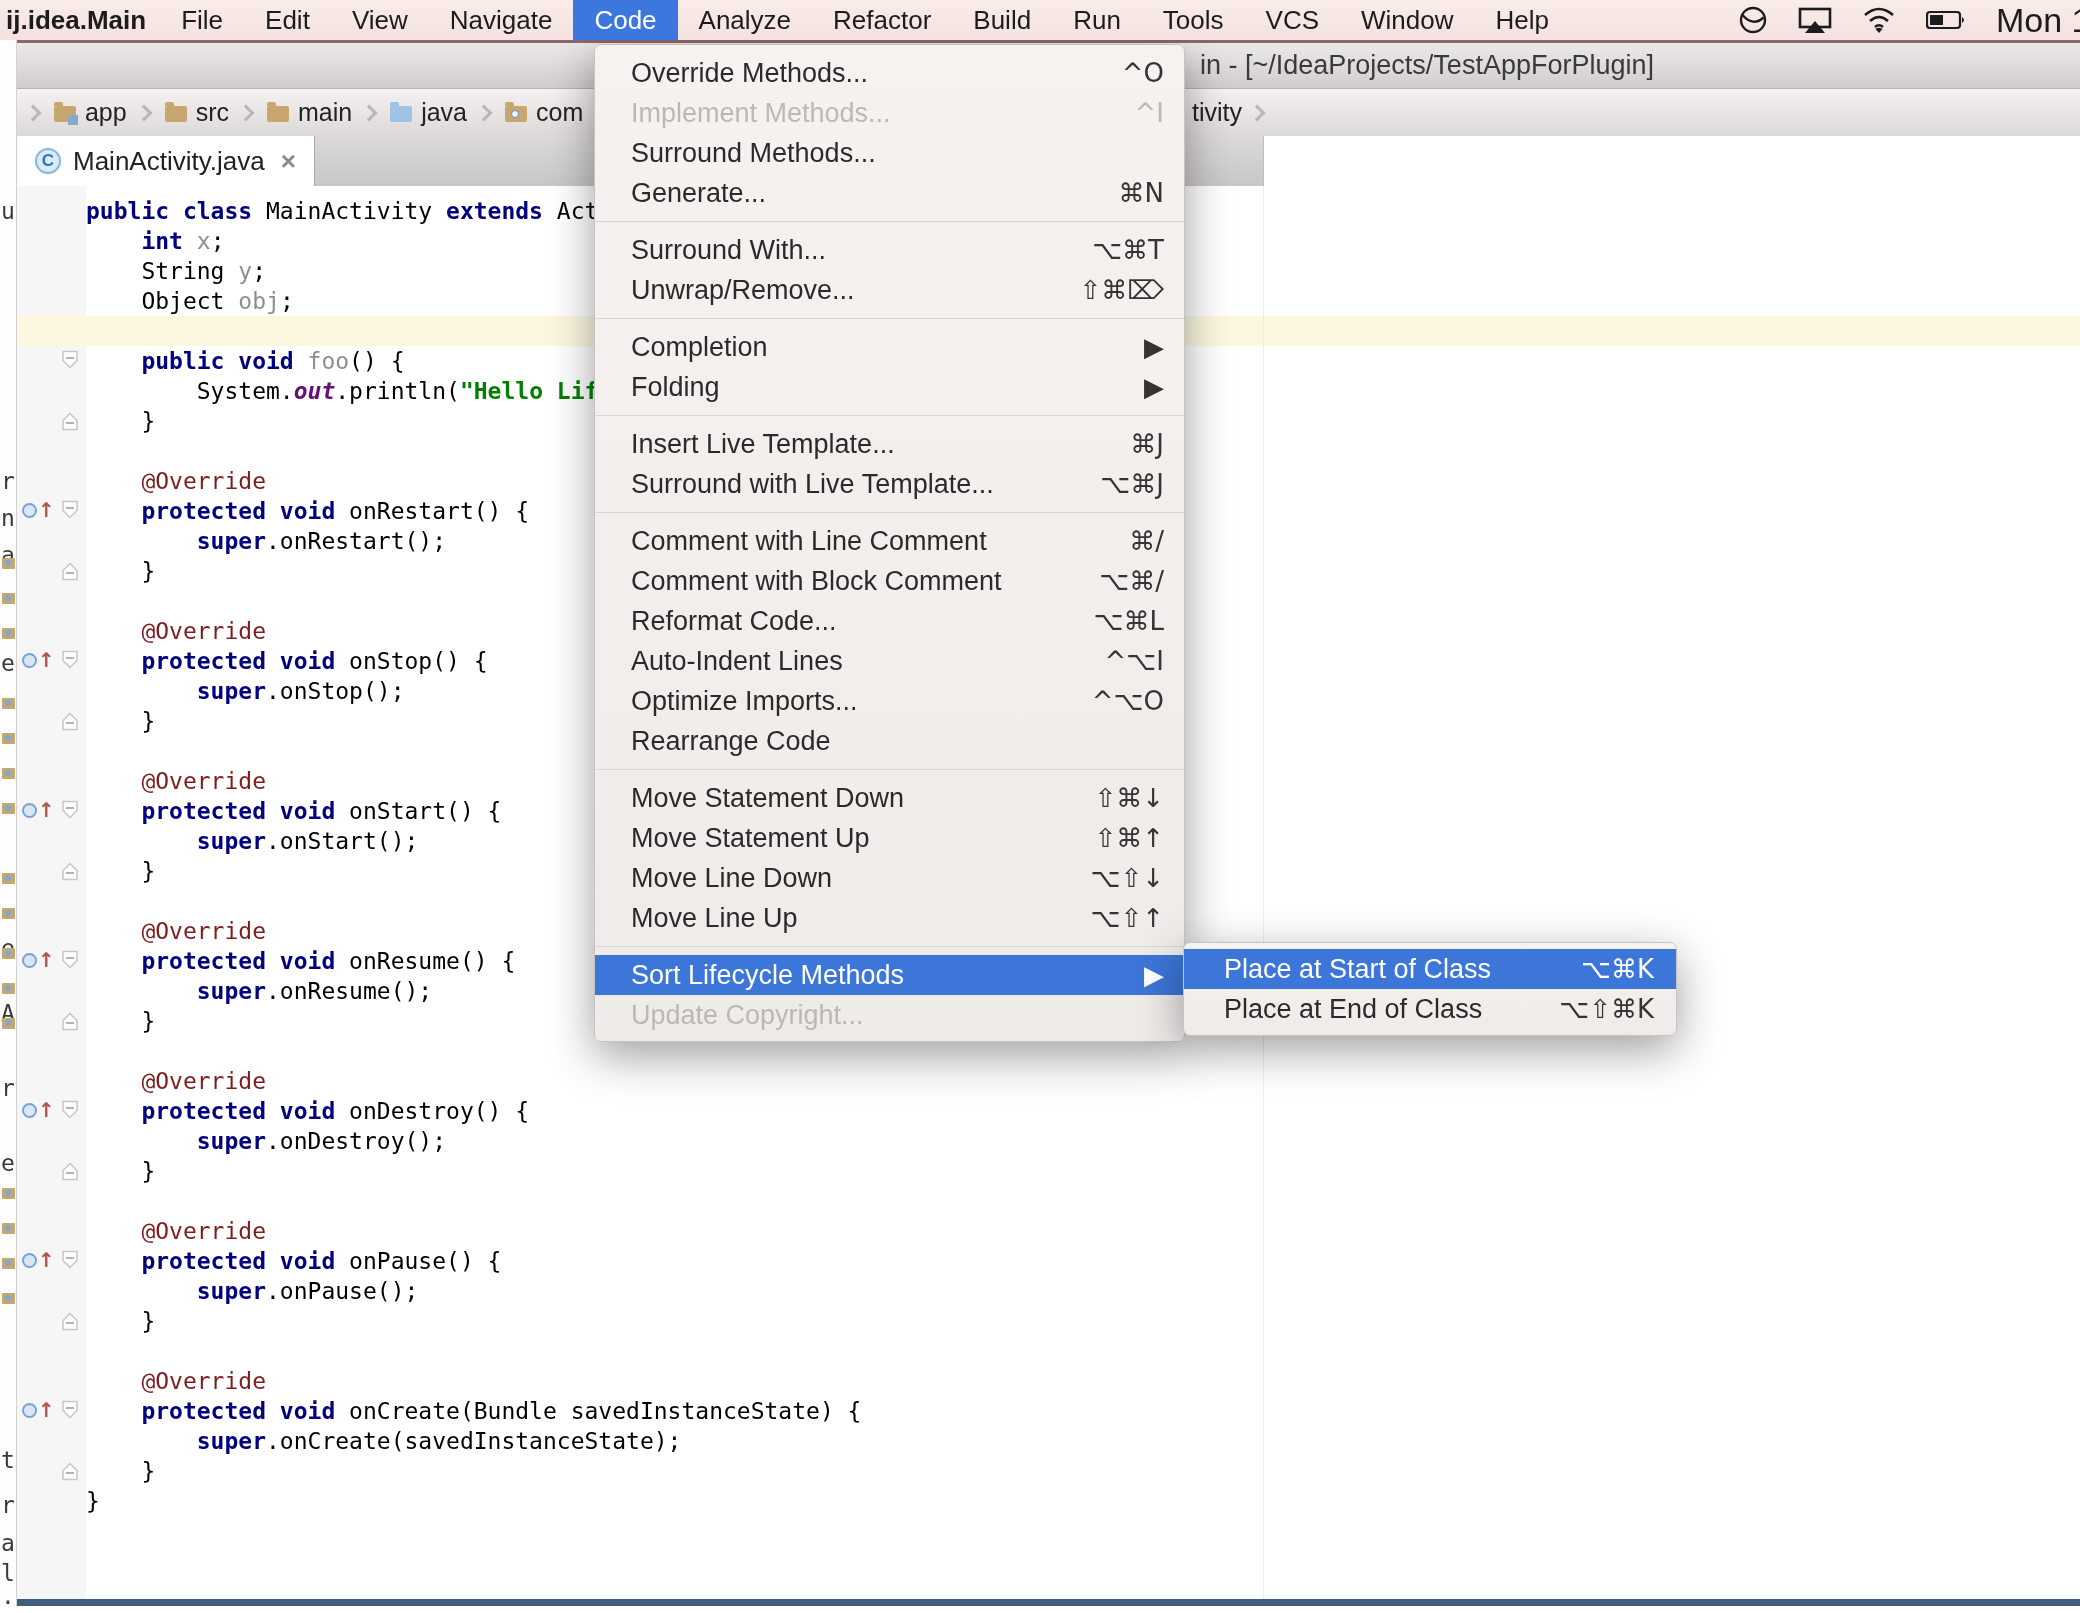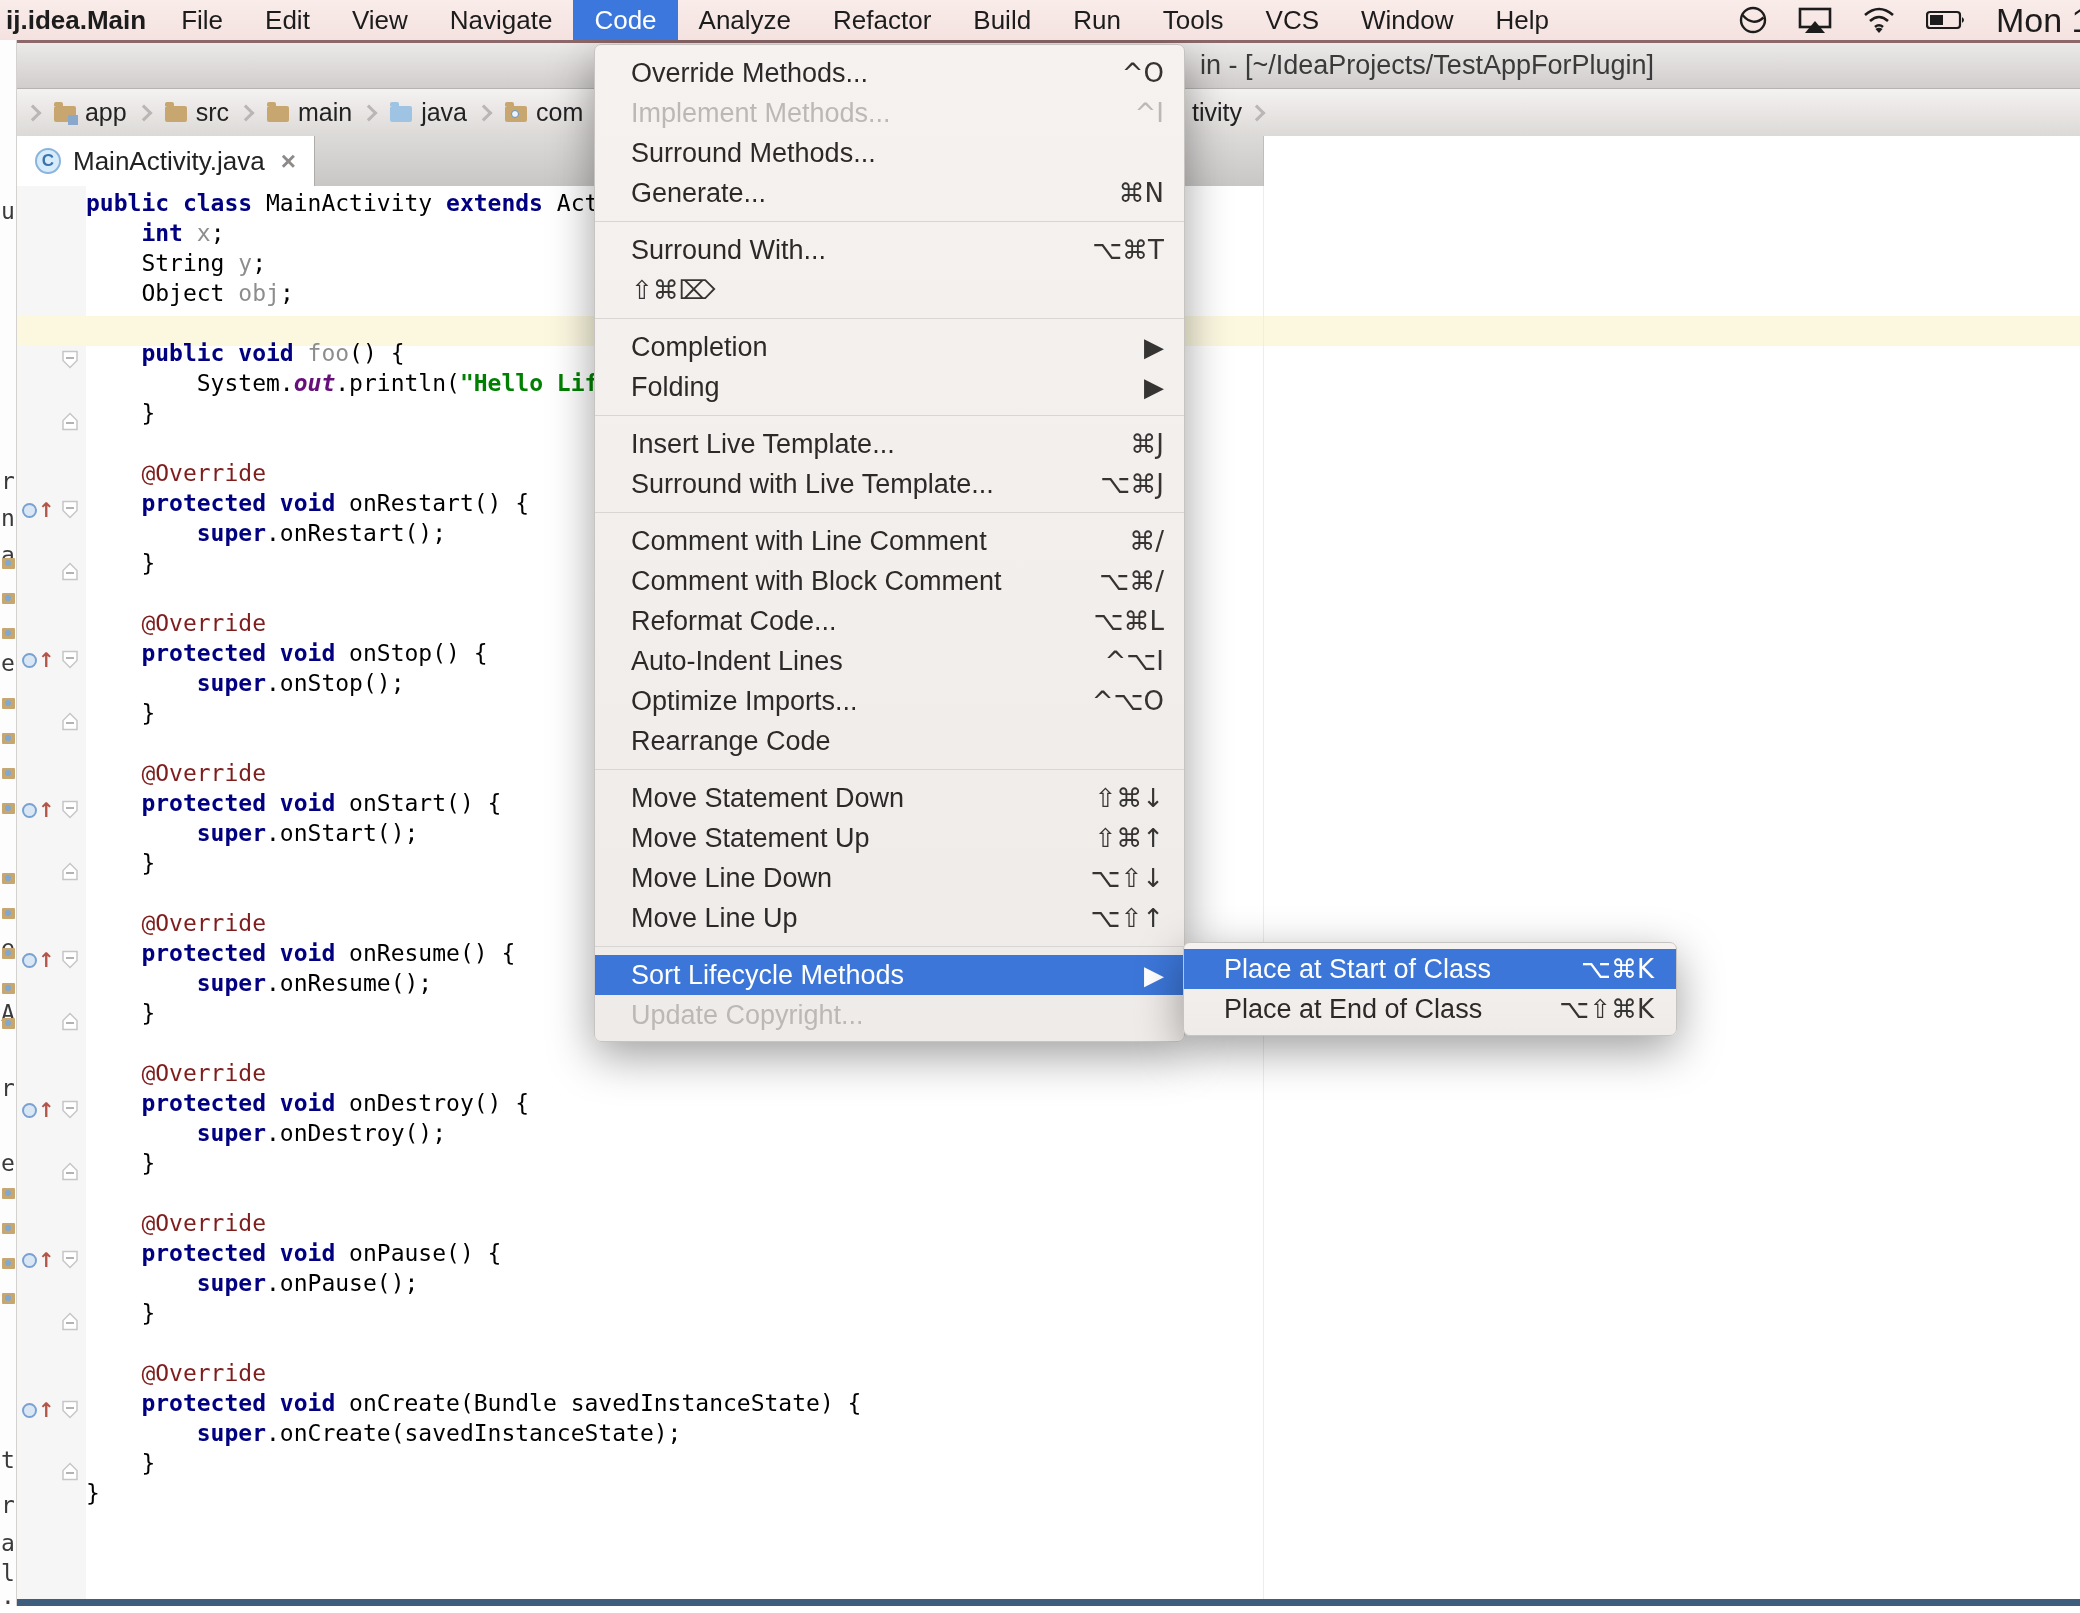--- a/index.html
+++ b/index.html
@@ -63,21 +63,21 @@
         border-right:1px solid #d4d2d0;overflow:hidden;z-index:2;}
   .strip-ch{position:absolute;left:1px;font-family:"DejaVu Sans Mono",monospace;
         font-size:23px;color:#3a3a3a;}
   .strip-chip{position:absolute;left:2px;width:13px;height:11px;background:#c7a76f;
         border-radius:1px;}
   .strip-chip::after{content:"";position:absolute;left:3px;top:2px;width:6px;height:6px;
         border-radius:50%;background:#7fa8d2;}
   #gutter{position:absolute;left:16px;top:0;width:70px;height:1420px;background:#f6f6f6;}
   #line-highlight{position:absolute;left:16px;height:30px;right:0;background:#fcf8e0;}
   #margin-guide{position:absolute;left:1263px;top:0;width:1px;height:1420px;background:#ededed;}
-  #code{position:absolute;left:86px;top:2px;font-family:"DejaVu Sans Mono",monospace;
+  #code{position:absolute;left:86px;top:10px;font-family:"DejaVu Sans Mono",monospace;
         font-size:23px;line-height:30px;white-space:pre;color:#000;}
   .line{height:30px;}
   .tok-kw{color:#000080;font-weight:bold;}
   .tok-pl{color:#000;}
   .tok-fld{color:#8d8d8d;}
   .tok-ann{color:#7f1d1d;}
   .tok-str{color:#008000;font-weight:bold;}
   .tok-out{color:#660e7a;font-weight:bold;font-style:italic;}
   .gut-override{position:absolute;left:22px;display:flex;align-items:center;}
   .gut-override .ov-circle{width:15px;height:15px;border:2px solid #79a2d2;border-radius:50%;
@@ -358,20 +358,21 @@
       <div class="menu-item">
         <span class="mi-label">Generate...</span>
         <span class="mi-right">⌘N</span>
       </div>
       <div class="menu-sep"></div>
       <div class="menu-item">
         <span class="mi-label">Surround With...</span>
         <span class="mi-right">⌥⌘T</span>
       </div>
       <div class="menu-item">
+        <span class="mi-label">Unwrap/Remove...</span>
         <span class="mi-right">⇧⌘⌦</span>
       </div>
       <div class="menu-sep"></div>
       <div class="menu-item">
         <span class="mi-label">Completion</span>
         <span class="mi-right sub-arrow">▶</span>
       </div>
       <div class="menu-item">
         <span class="mi-label">Folding</span>
         <span class="mi-right sub-arrow">▶</span>

